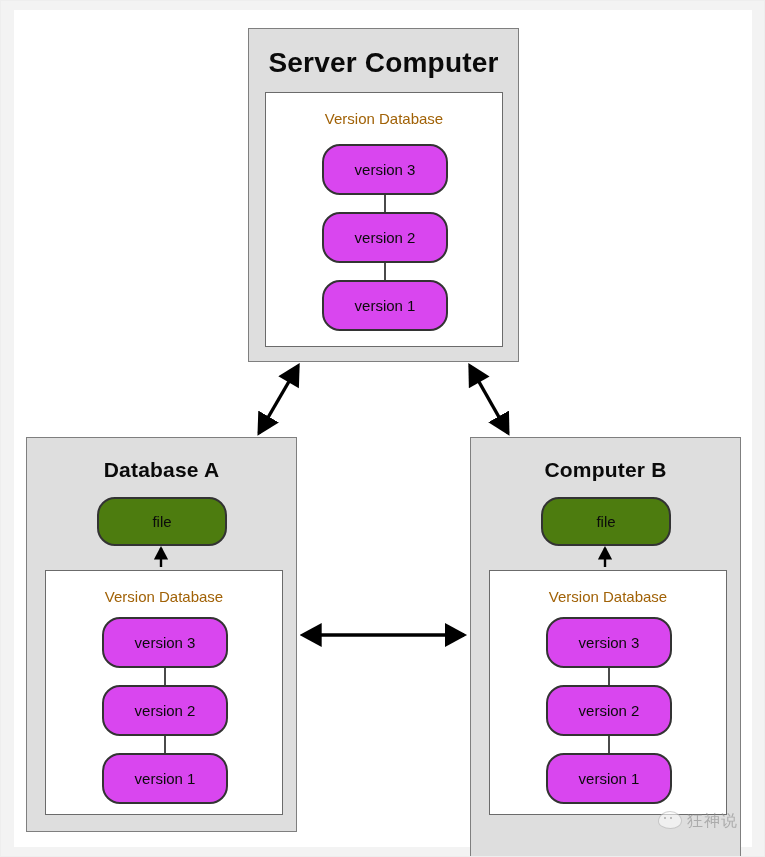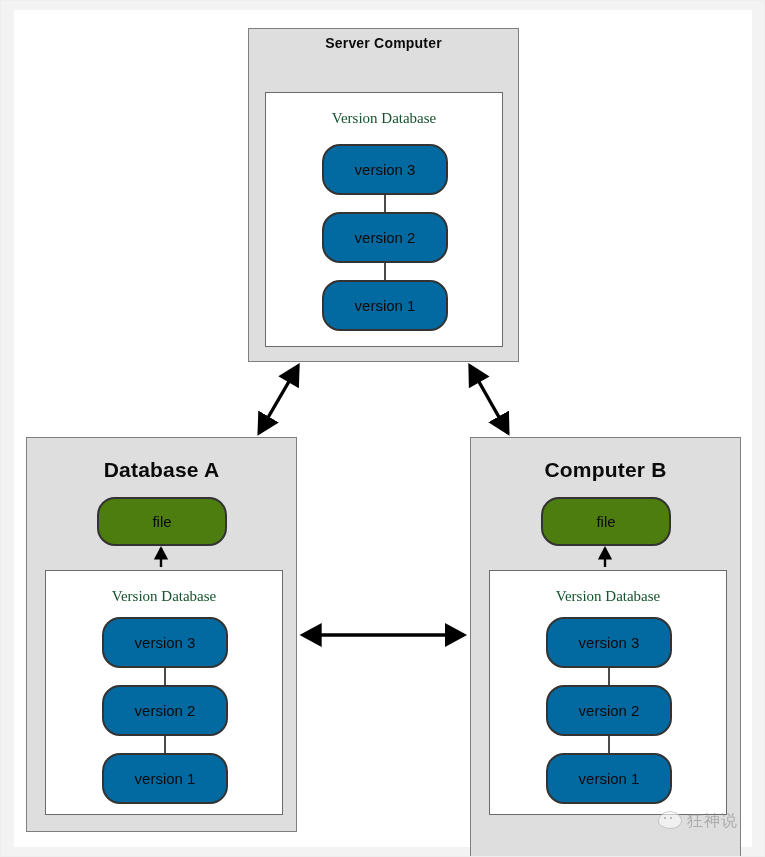--- a/index.html
+++ b/index.html
@@ -54,39 +54,38 @@
     position: absolute;
     background: #ffffff;
     border: 1.6px solid #6b6b6b;
     box-sizing: border-box;
   }
   .vdb-title {
     position: absolute;
     left: 0;
     width: 100%;
     text-align: center;
-    color: #14532d;
+    color: #a16207;
     font-weight: normal;
-    font-family: Liberation Serif, serif;
   }
 
   
   .pill {
     position: absolute;
     box-sizing: border-box;
     border: 2.4px solid #333333;
     border-radius: 18px;
     display: flex;
     align-items: center;
     justify-content: center;
     color: #0b0b0b;
     text-align: center;
     line-height: 1;
   }
-  .pill-version { background: #0369a1; }
+  .pill-version { background: #d946ef; }
   .pill-file    { background: #4d7c0f; }
 
   
   .connector {
     position: absolute;
     width: 2px;
     background: #4a4a4a;
   }
 
   svg.arrows {
@@ -139,21 +138,21 @@
 <body>
 
 <div id="canvas">
 
   <div class="frame-edge frame-top"></div>
   <div class="frame-edge frame-left"></div>
   <div class="frame-edge frame-right"></div>
   <div class="frame-edge frame-bottom"></div>
 
   <div class="machine" style="left:247px; top:27px; width:271px; height:334px;">
-    <div class="machine-title" style="top:6px; font-size:14px;">Server Computer</div>
+    <div class="machine-title" style="top:18px; font-size:28px;">Server Computer</div>
 
     <div class="vdb" style="left:16px; top:63px; width:238px; height:255px;">
       <div class="vdb-title" style="top:17px; font-size:15px;">Version Database</div>
 
       <div class="connector" style="left:118px; top:102px; height:24px;"></div>
       <div class="connector" style="left:118px; top:170px; height:24px;"></div>
 
       <div class="pill pill-version" style="left:56px; top:51px; width:126px; height:51px; font-size:15px;">version 3</div>
       <div class="pill pill-version" style="left:56px; top:119px; width:126px; height:51px; font-size:15px;">version 2</div>
       <div class="pill pill-version" style="left:56px; top:187px; width:126px; height:51px; font-size:15px;">version 1</div>

